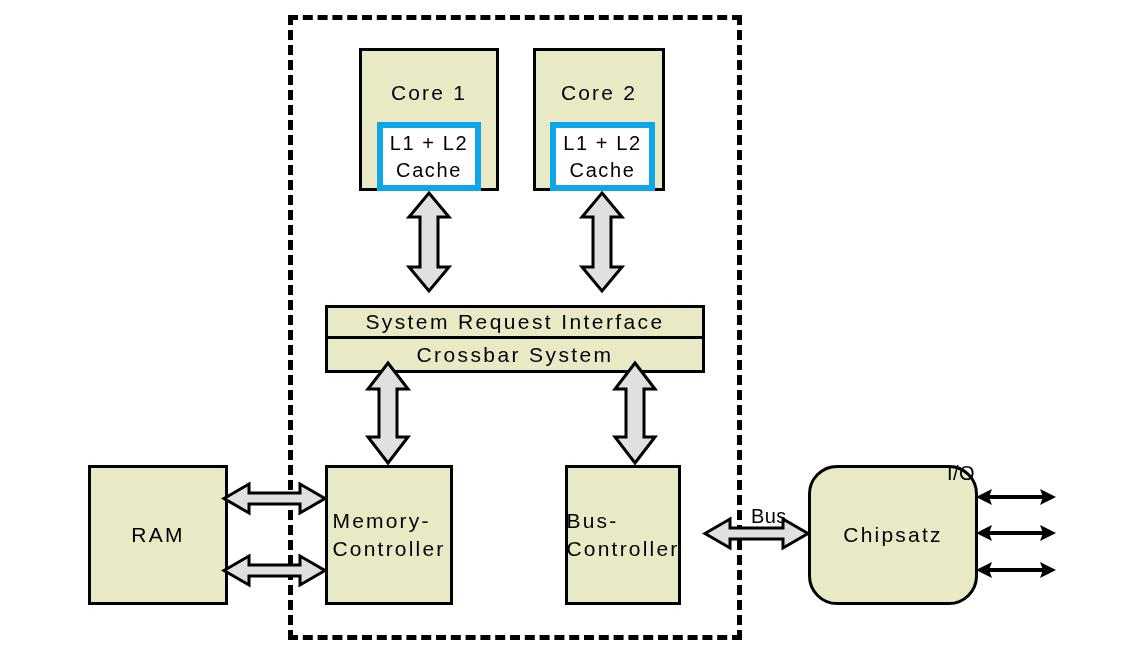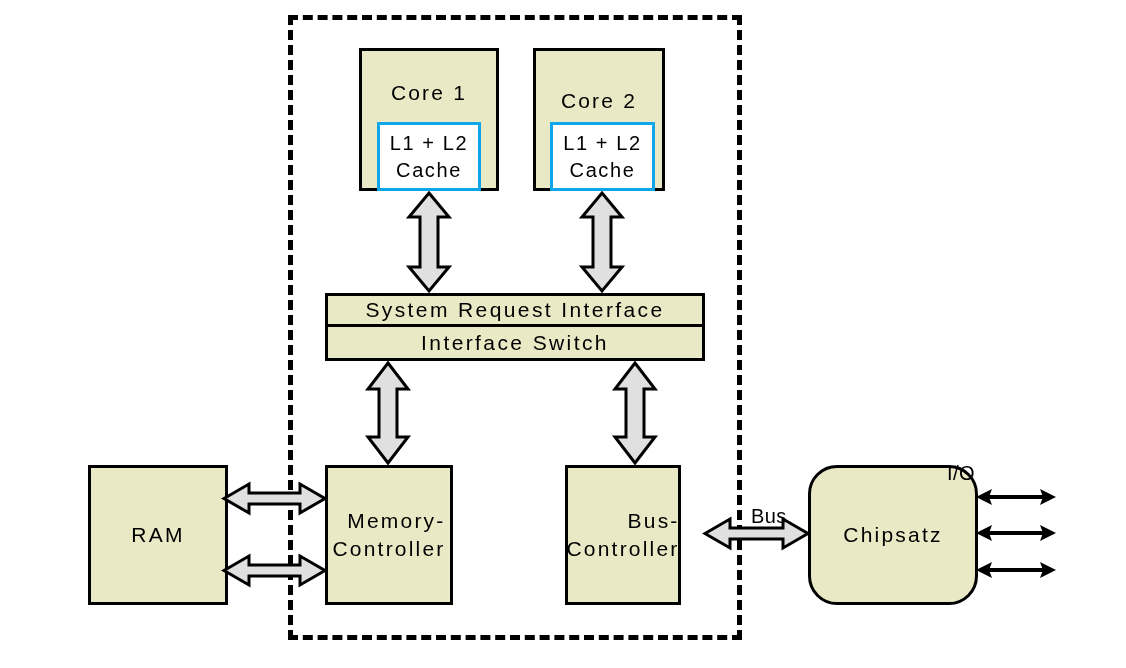--- a/index.html
+++ b/index.html
@@ -28,34 +28,34 @@
     background: transparent;
   }
   .box {
     position: absolute;
     box-sizing: border-box;
     background: #e9e9c6;
     border: 3px solid #000000;
     display: flex;
     align-items: center;
     justify-content: center;
-    text-align: right;
+    text-align: left;
   }
   .box-label {
     font-size: 21px;
     color: #000000;
     letter-spacing: 2.2px;
     line-height: 1.32;
     white-space: pre-line;
   }
   .cache-box {
     position: absolute;
     box-sizing: border-box;
     background: #ffffff;
-    border: 3px solid #0ea5e9;
+    border: 6px solid #0ea5e9;
     display: flex;
     align-items: center;
     justify-content: center;
     text-align: center;
   }
   .cache-label {
     font-size: 20px;
     color: #000000;
     letter-spacing: 1.6px;
     line-height: 1.35;
@@ -101,42 +101,42 @@
   <div class="dashed-boundary"></div>
 
   <div class="box" style="left:359px; top:48px; width:140px; height:143px; align-items:flex-start; justify-content:center; padding-top:28px;">
     <span class="box-label">Core 1</span>
   </div>
   <div class="cache-box" style="left:377px; top:122px; width:104px; height:69px;">
     <span class="cache-label">L1 + L2
 Cache</span>
   </div>
 
-  <div class="box" style="left:533px; top:48px; width:132px; height:143px; align-items:flex-start; justify-content:center; padding-top:36px;">
+  <div class="box" style="left:533px; top:48px; width:132px; height:143px; align-items:flex-start; justify-content:center; padding-top:28px;">
     <span class="box-label">Core 2</span>
   </div>
   <div class="cache-box" style="left:550px; top:122px; width:105px; height:69px;">
     <span class="cache-label">L1 + L2
 Cache</span>
   </div>
 
   <svg class="arrow-svg" style="left:406px; top:191px; width:46px; height:102px;" viewBox="0 0 46 102">
     <polygon points="23,2 43,26 32,26 32,76 43,76 23,100 3,76 14,76 14,26 3,26" fill="#e0e0e0" stroke="#000000" stroke-width="3" stroke-linejoin="miter"></polygon>
   </svg>
 
   <svg class="arrow-svg" style="left:579px; top:191px; width:46px; height:102px;" viewBox="0 0 46 102">
     <polygon points="23,2 43,26 32,26 32,76 43,76 23,100 3,76 14,76 14,26 3,26" fill="#e0e0e0" stroke="#000000" stroke-width="3" stroke-linejoin="miter"></polygon>
   </svg>
 
-  <div class="stack-box" style="left:325px; top:293px; width:380px; height:68px;">
+  <div class="stack-box" style="left:325px; top:305px; width:380px; height:68px;">
     <div class="stack-row top">
       <span>System Request Interface</span>
     </div>
     <div class="stack-row">
-      <span>Interface Switch</span>
+      <span>Crossbar System</span>
     </div>
   </div>
 
   <svg class="arrow-svg" style="left:365px; top:361px; width:46px; height:104px;" viewBox="0 0 46 104">
     <polygon points="23,2 43,28 32,28 32,76 43,76 23,102 3,76 14,76 14,28 3,28" fill="#e0e0e0" stroke="#000000" stroke-width="3" stroke-linejoin="miter"></polygon>
   </svg>
 
   <svg class="arrow-svg" style="left:612px; top:361px; width:46px; height:104px;" viewBox="0 0 46 104">
     <polygon points="23,2 43,28 32,28 32,76 43,76 23,102 3,76 14,76 14,28 3,28" fill="#e0e0e0" stroke="#000000" stroke-width="3" stroke-linejoin="miter"></polygon>
   </svg>

